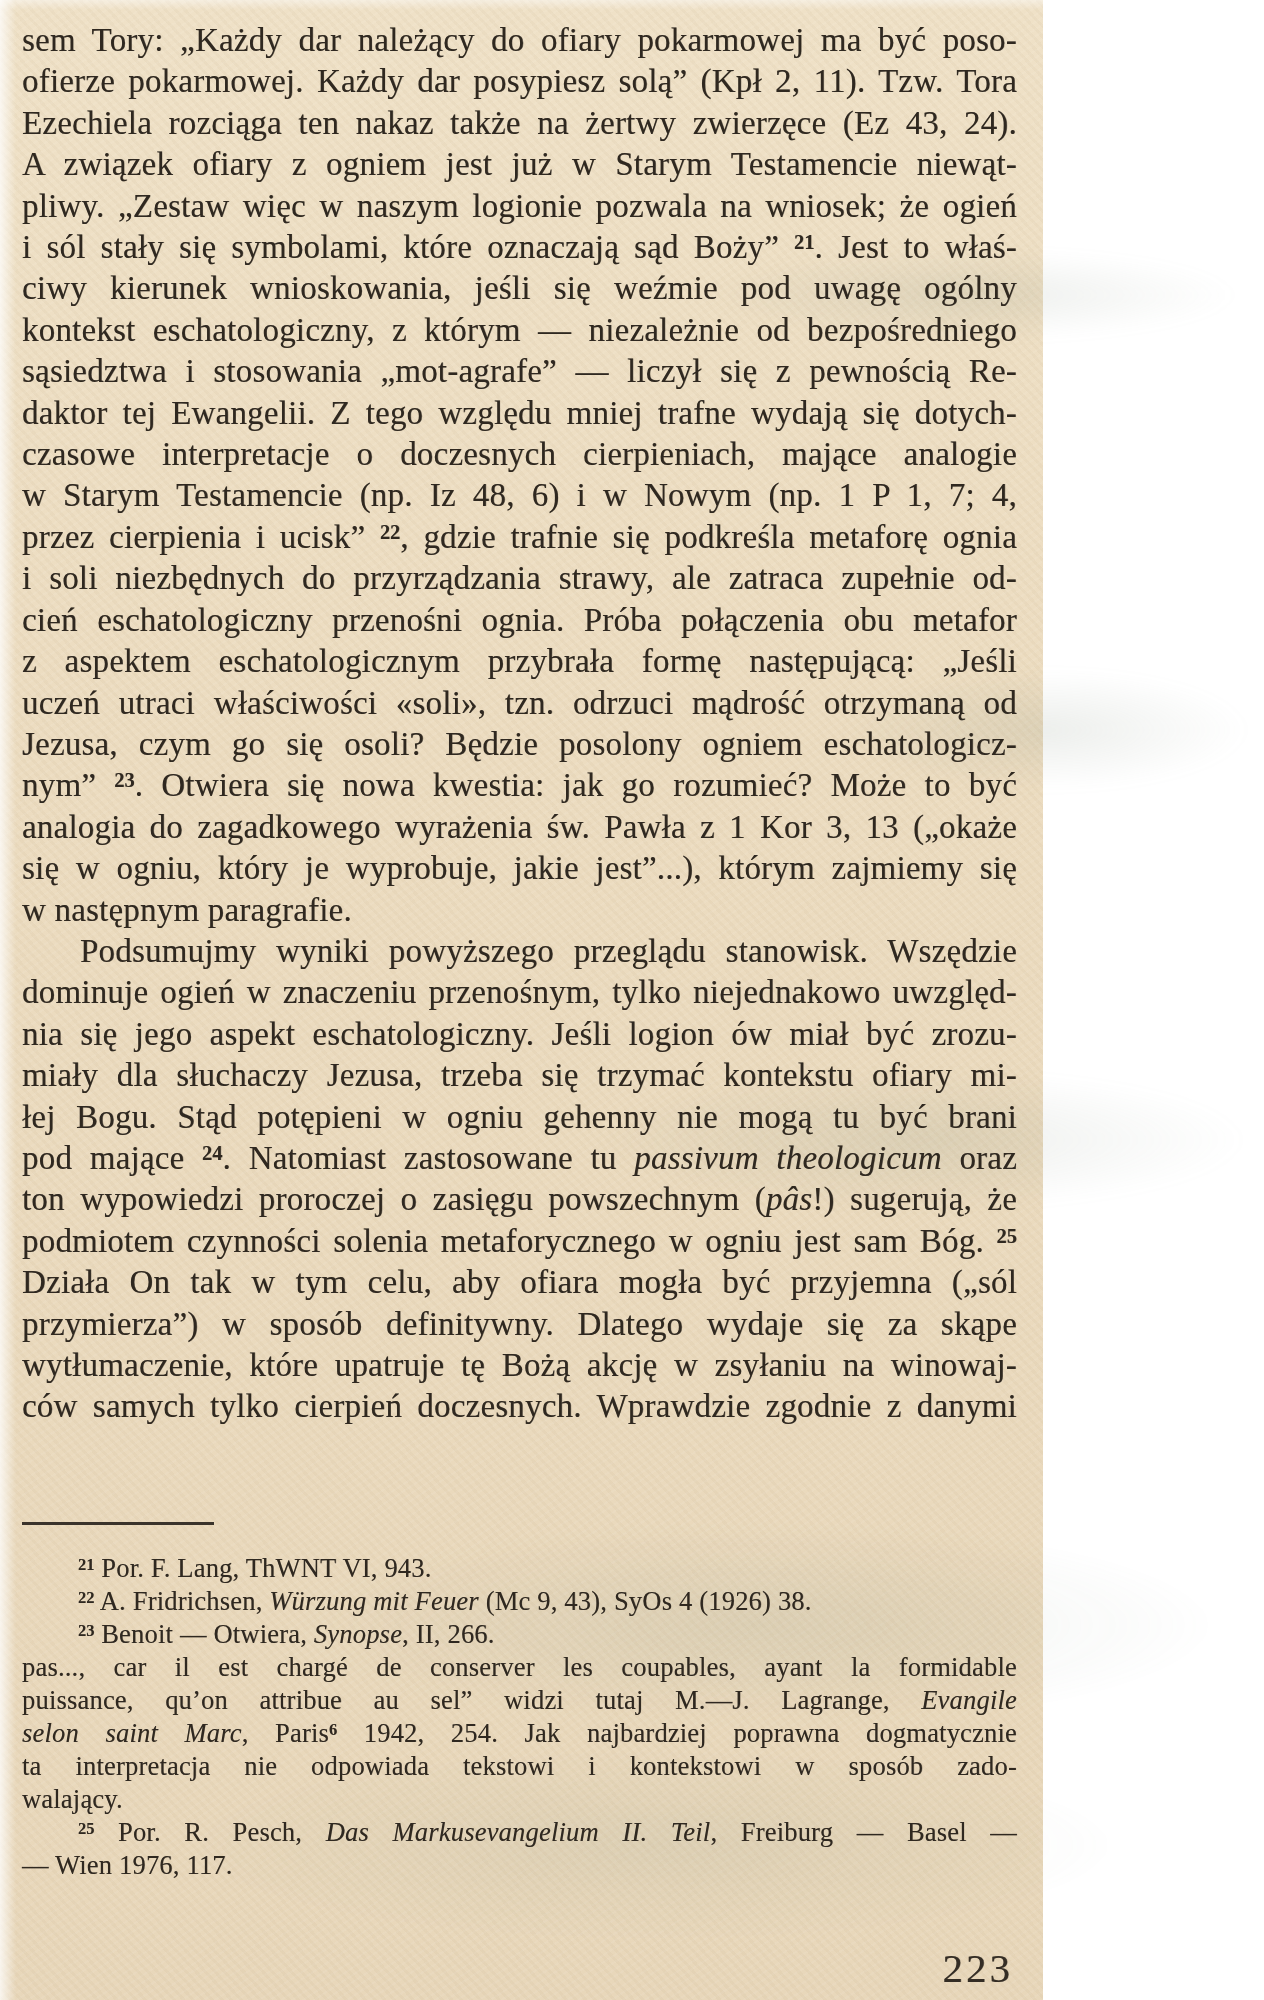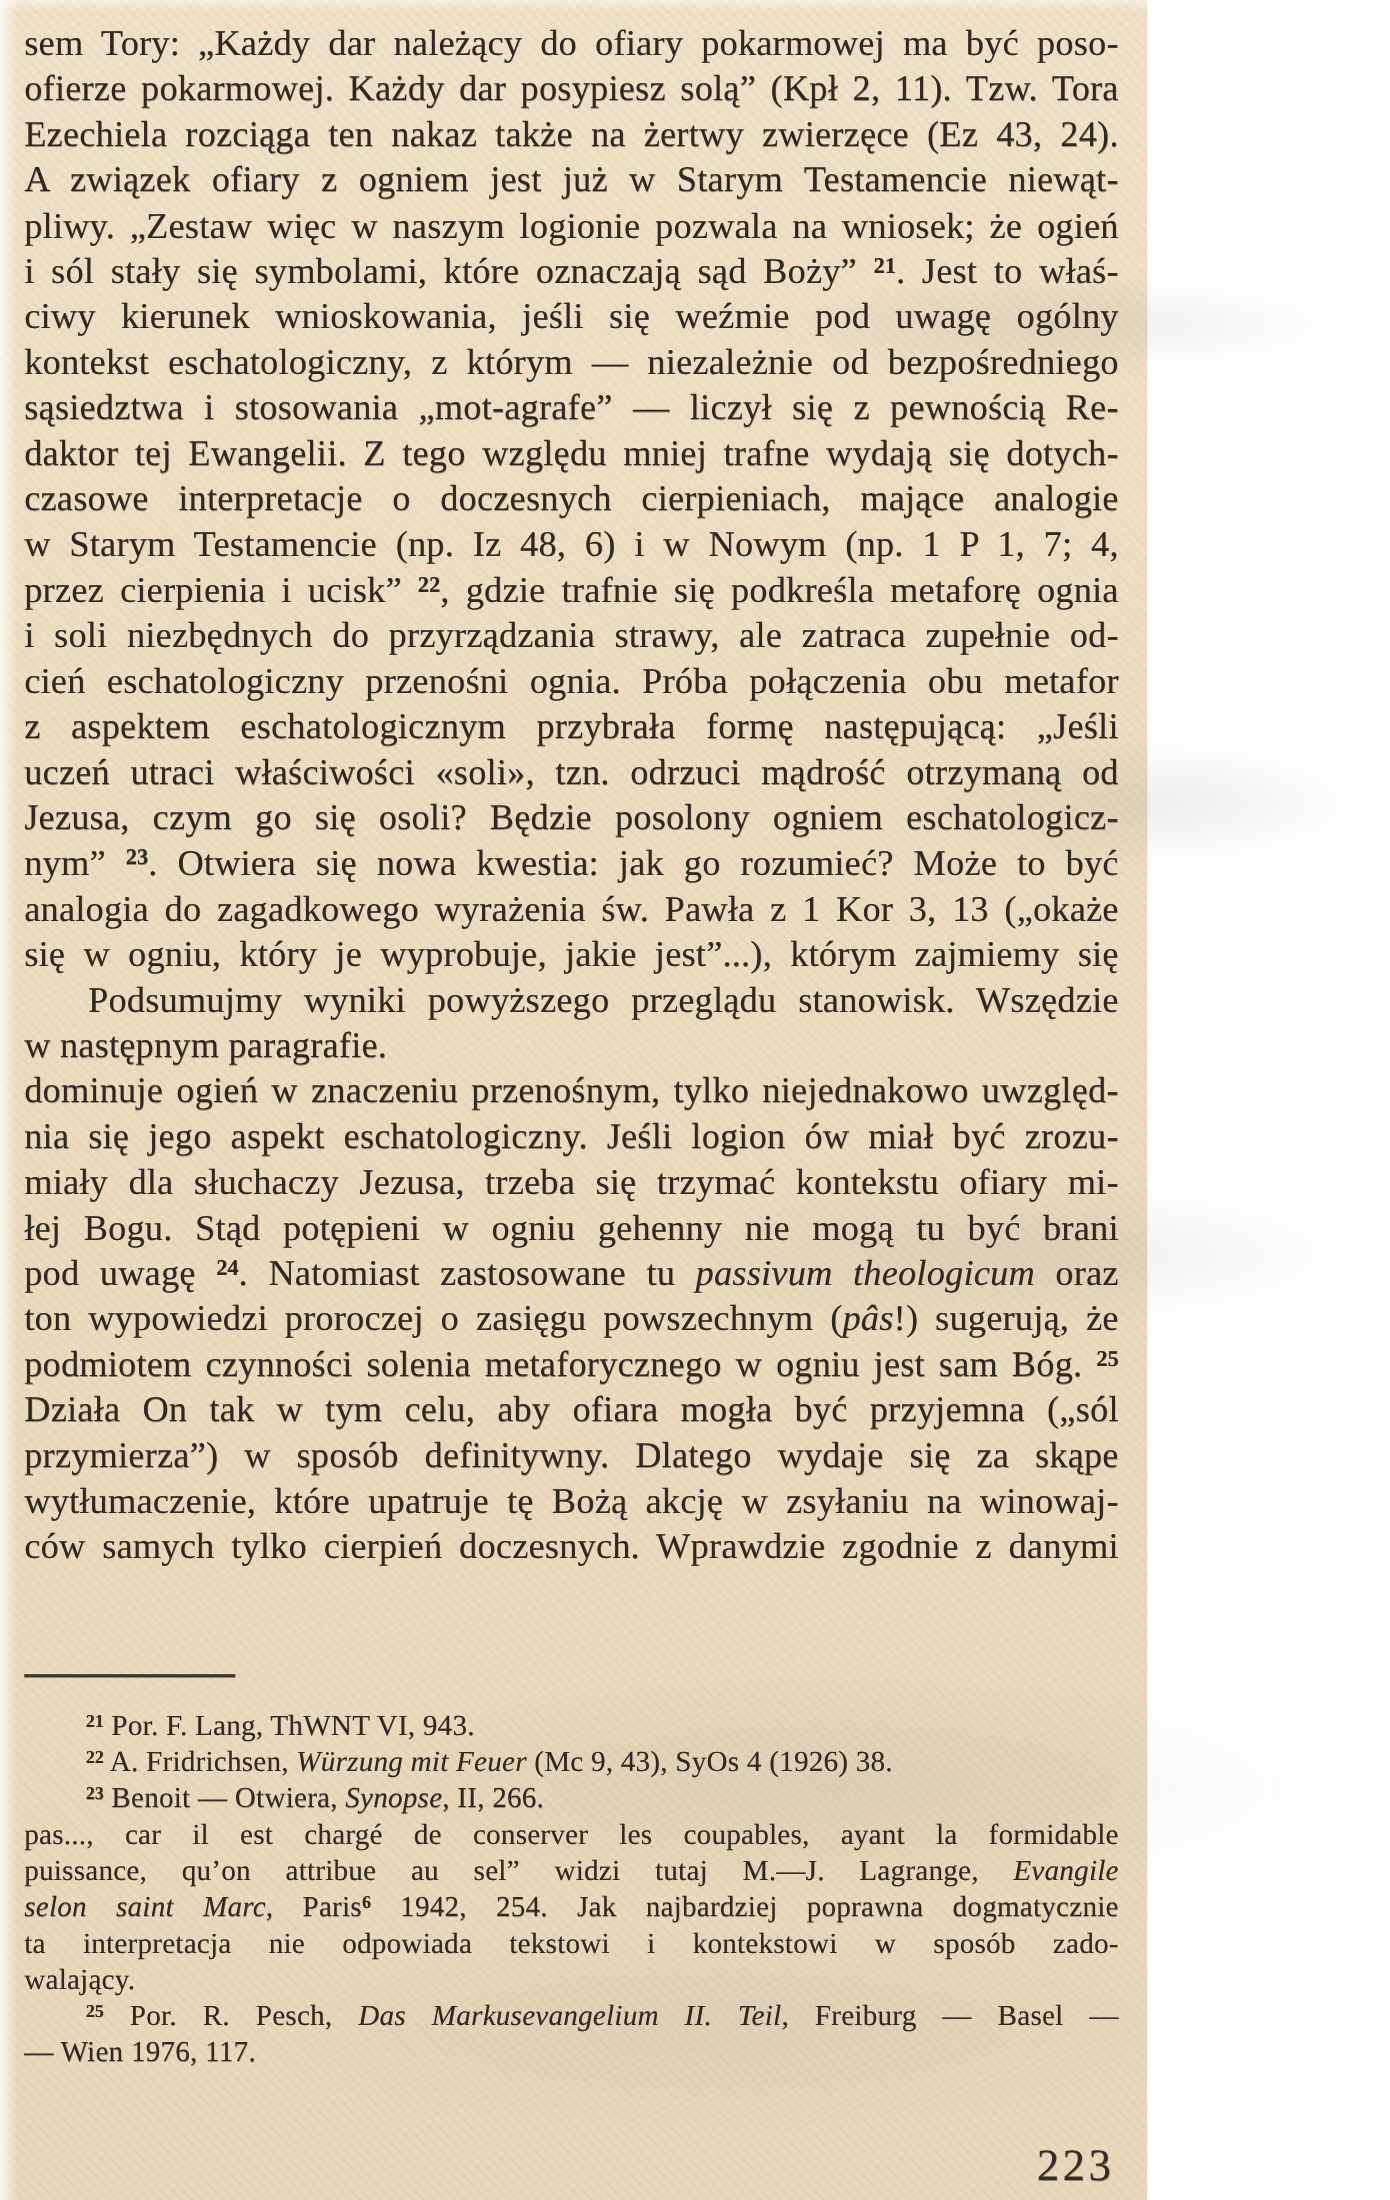--- a/index.html
+++ b/index.html
@@ -143,27 +143,27 @@
       <div class="body-line fill"><span>w Starym Testamencie (np. Iz 48, 6) i w Nowym (np. 1 P 1, 7; 4,</span></div>
       <div class="body-line fill"><span>przez cierpienia i ucisk” </span><sup>22</sup><span>, gdzie trafnie się podkreśla metaforę ognia</span></div>
       <div class="body-line fill"><span>i soli niezbędnych do przyrządzania strawy, ale zatraca zupełnie od-</span></div>
       <div class="body-line fill"><span>cień eschatologiczny przenośni ognia. Próba połączenia obu metafor</span></div>
       <div class="body-line fill"><span>z aspektem eschatologicznym przybrała formę następującą: „Jeśli</span></div>
       <div class="body-line fill"><span>uczeń utraci właściwości «soli», tzn. odrzuci mądrość otrzymaną od</span></div>
       <div class="body-line fill"><span>Jezusa, czym go się osoli? Będzie posolony ogniem eschatologicz-</span></div>
       <div class="body-line fill"><span>nym” </span><sup>23</sup><span>. Otwiera się nowa kwestia: jak go rozumieć? Może to być</span></div>
       <div class="body-line fill"><span>analogia do zagadkowego wyrażenia św. Pawła z 1 Kor 3, 13 („okaże</span></div>
       <div class="body-line fill"><span>się w ogniu, który je wyprobuje, jakie jest”...), którym zajmiemy się</span></div>
+      <div class="body-line"><span>w następnym paragrafie.</span></div>
       <div class="body-line fill indent"><span>Podsumujmy wyniki powyższego przeglądu stanowisk. Wszędzie</span></div>
-      <div class="body-line"><span>w następnym paragrafie.</span></div>
       <div class="body-line fill"><span>dominuje ogień w znaczeniu przenośnym, tylko niejednakowo uwzględ-</span></div>
       <div class="body-line fill"><span>nia się jego aspekt eschatologiczny. Jeśli logion ów miał być zrozu-</span></div>
       <div class="body-line fill"><span>miały dla słuchaczy Jezusa, trzeba się trzymać kontekstu ofiary mi-</span></div>
       <div class="body-line fill"><span>łej Bogu. Stąd potępieni w ogniu gehenny nie mogą tu być brani</span></div>
-      <div class="body-line fill"><span>pod uwagę </span><sup>24</sup><span>. Natomiast zastosowane tu </span><span class="it">passivum theologicum</span><span> oraz</span></div>
+      <div class="body-line fill"><span>pod mające </span><sup>24</sup><span>. Natomiast zastosowane tu </span><span class="it">passivum theologicum</span><span> oraz</span></div>
       <div class="body-line fill"><span>ton wypowiedzi proroczej o zasięgu powszechnym (</span><span class="it">pâs</span><span>!) sugerują, że</span></div>
       <div class="body-line fill"><span>podmiotem czynności solenia metaforycznego w ogniu jest sam Bóg. </span><sup>25</sup></div>
       <div class="body-line fill"><span>Działa On tak w tym celu, aby ofiara mogła być przyjemna („sól</span></div>
       <div class="body-line fill"><span>przymierza”) w sposób definitywny. Dlatego wydaje się za skąpe</span></div>
       <div class="body-line fill"><span>wytłumaczenie, które upatruje tę Bożą akcję w zsyłaniu na winowaj-</span></div>
       <div class="body-line fill"><span>ców samych tylko cierpień doczesnych. Wprawdzie zgodnie z danymi</span></div>
     </main>
 
   <div class="fn-rule"></div>
 

